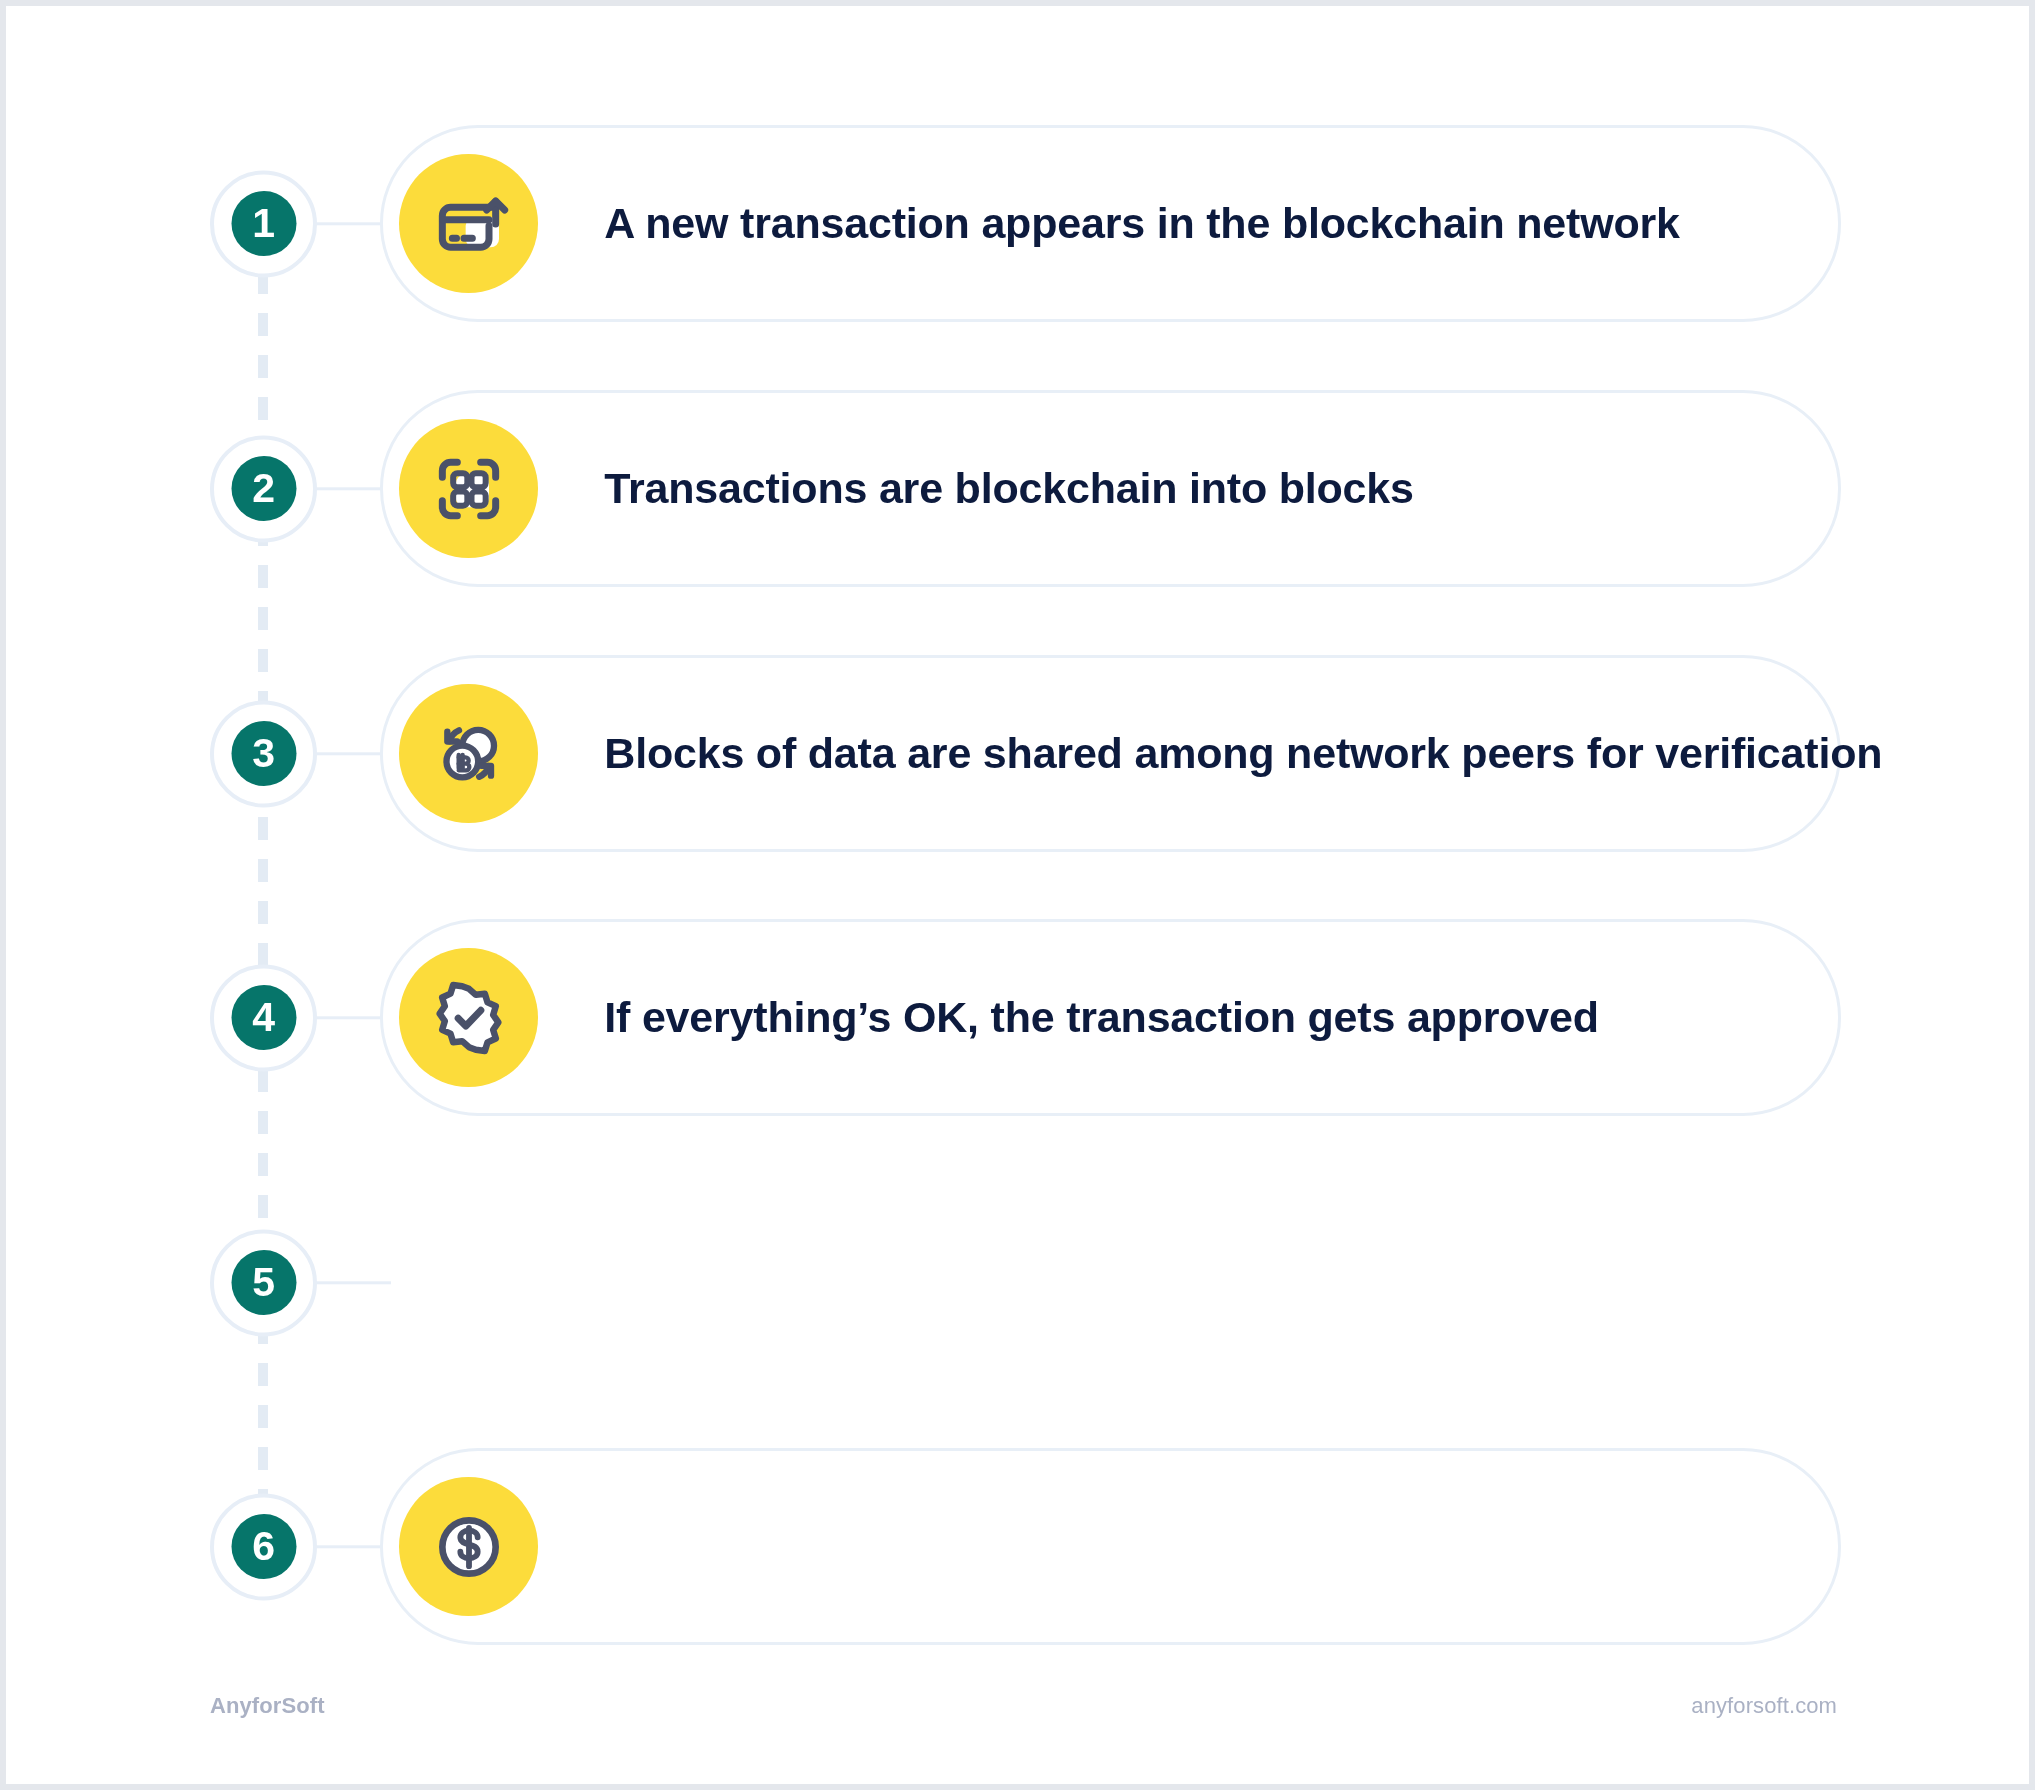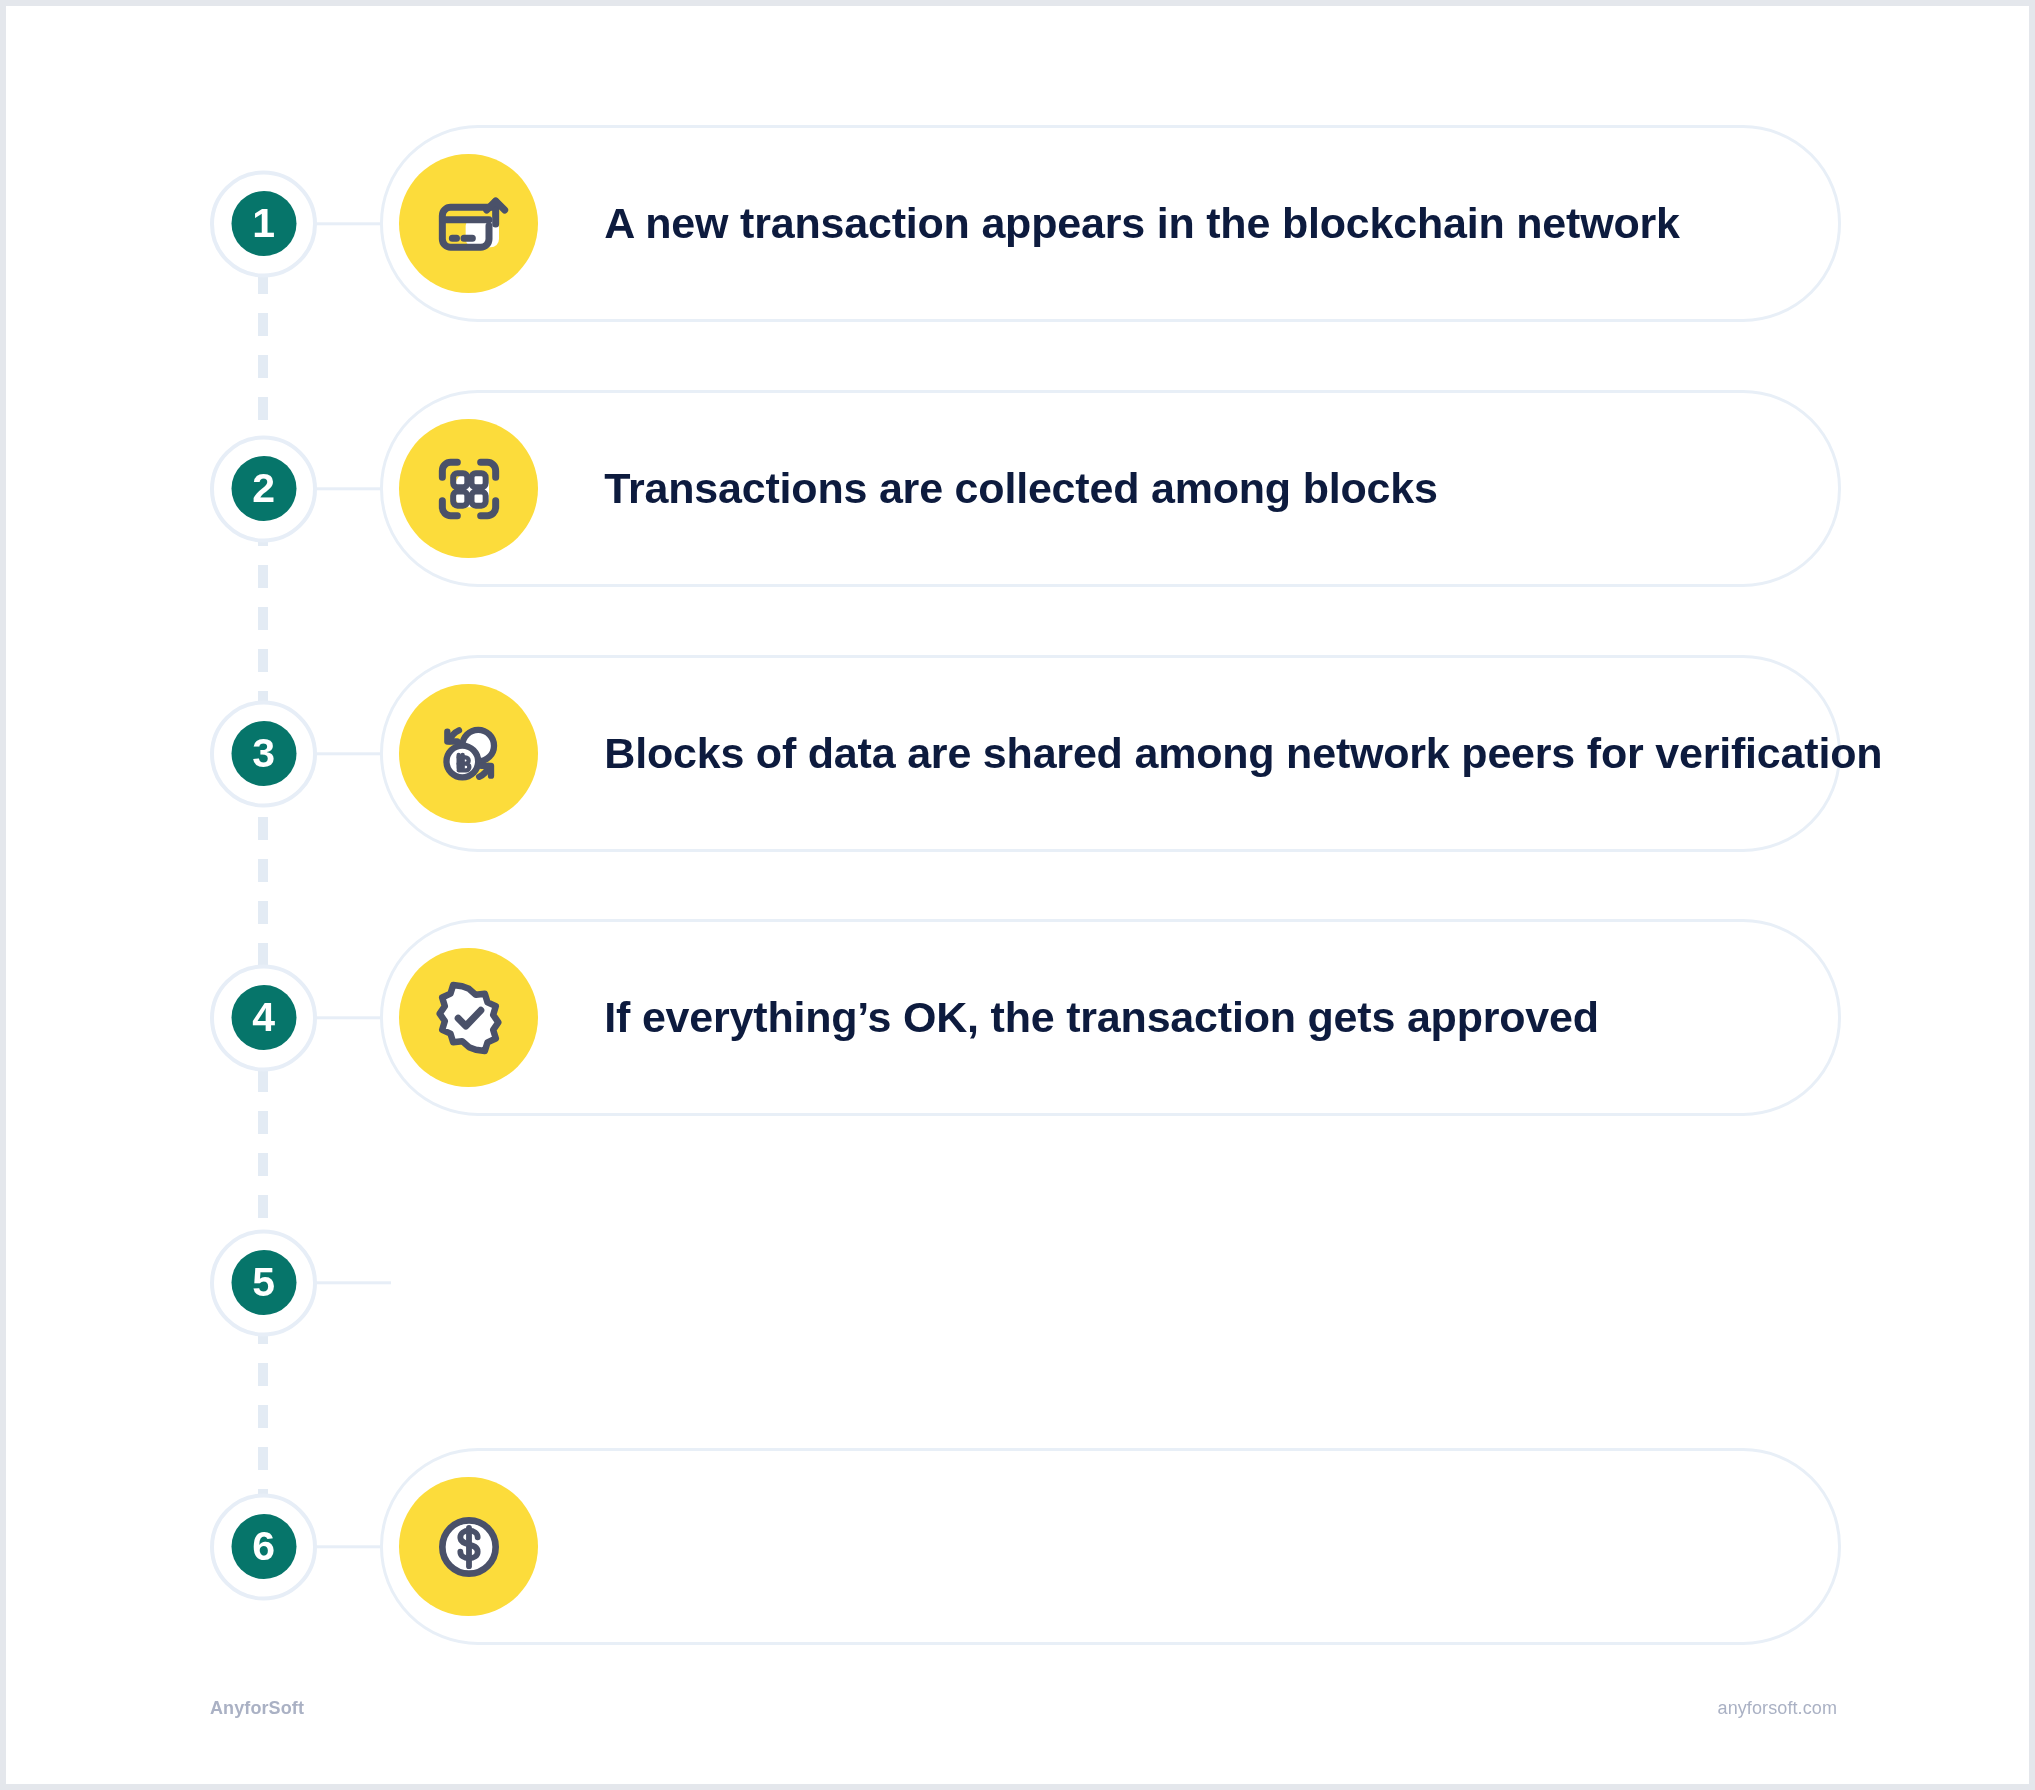--- a/index.html
+++ b/index.html
@@ -168,21 +168,21 @@
     bottom: 65px;
     width: 2035px;
     padding: 0 204px;
     display: flex;
     align-items: center;
     justify-content: space-between;
   }
 
   .footer-text {
     color: #aab1c4;
-    font-size: 18px;
+    font-size: 22px;
     font-weight: 700;
     letter-spacing: 0.1px;
     font-family: "Liberation Sans", sans-serif;
   }
 
   .footer-text.url { font-weight: 400; }
 </style>
 </head>
 <body>
 
@@ -230,21 +230,21 @@
       <path d="M8 17v-4a5 5 0 0 1 5-5h4" stroke="#4a5169" stroke-width="4.2" stroke-linecap="round"></path>
       <path d="M40 17v-4a5 5 0 0 0-5-5h-4" stroke="#4a5169" stroke-width="4.2" stroke-linecap="round"></path>
       <path d="M8 31v4a5 5 0 0 0 5 5h4" stroke="#4a5169" stroke-width="4.2" stroke-linecap="round"></path>
       <path d="M40 31v4a5 5 0 0 1-5 5h-4" stroke="#4a5169" stroke-width="4.2" stroke-linecap="round"></path>
       <rect x="14.5" y="14.5" width="8.5" height="8.5" rx="2.6" stroke="#4a5169" stroke-width="3.6"></rect>
       <rect x="25.5" y="14.5" width="8.5" height="8.5" rx="2.6" stroke="#4a5169" stroke-width="3.6"></rect>
       <rect x="14.5" y="25.5" width="8.5" height="8.5" rx="2.6" stroke="#4a5169" stroke-width="3.6"></rect>
       <rect x="25.5" y="25.5" width="8.5" height="8.5" rx="2.6" stroke="#4a5169" stroke-width="3.6"></rect>
     </svg>
       </div>
-      <div class="card-text">Transactions are collected among blocks</div>
+      <div class="card-text">Transactions are blockchain into blocks</div>
     </div>
   </div>
       <div class="step" style="top: 649px;">
     <div class="badge-wrap">
       <div class="badge-ring"></div>
       <div class="badge-core">
         <span class="badge-num">3</span>
       </div>
     </div>
     <div class="connector"></div>

